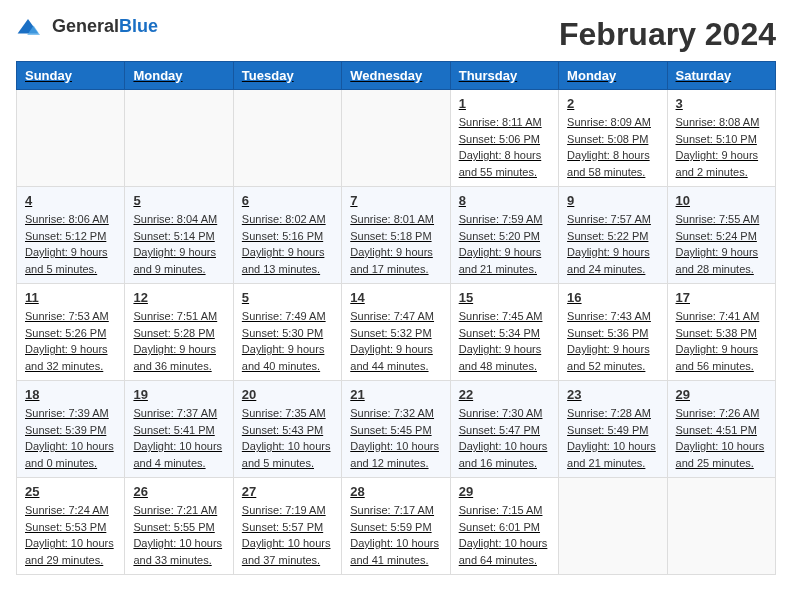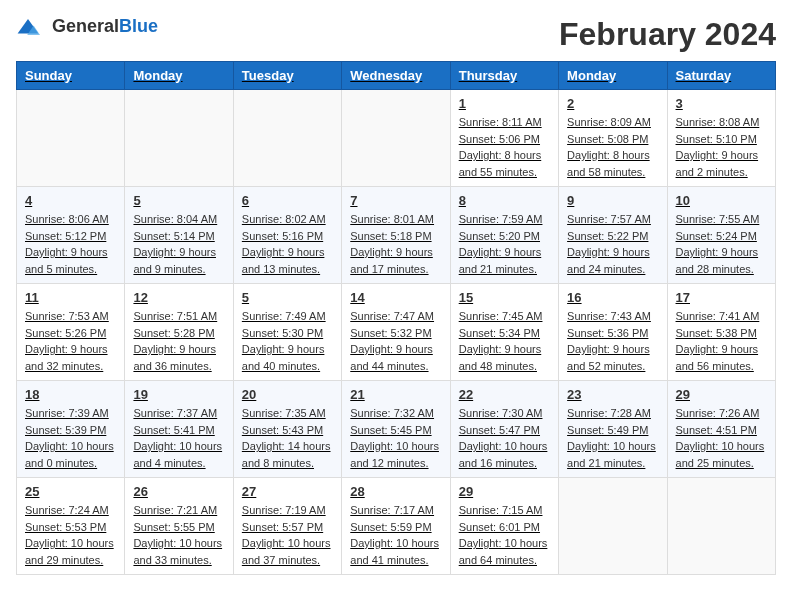--- a/index.html
+++ b/index.html
@@ -193,21 +193,21 @@
         <td>
           <span class="day-number">18</span>
           <div class="day-info"><span>Sunrise: 7:39 AM</span><br><span>Sunset: 5:39 PM</span><br><span>Daylight: 10 hours and 0 minutes.</span></div>
         </td>
         <td>
           <span class="day-number">19</span>
           <div class="day-info"><span>Sunrise: 7:37 AM</span><br><span>Sunset: 5:41 PM</span><br><span>Daylight: 10 hours and 4 minutes.</span></div>
         </td>
         <td>
           <span class="day-number">20</span>
-          <div class="day-info"><span>Sunrise: 7:35 AM</span><br><span>Sunset: 5:43 PM</span><br><span>Daylight: 14 hours and 8 minutes.</span></div>
+          <div class="day-info"><span>Sunrise: 7:35 AM</span><br><span>Sunset: 5:43 PM</span><br><span>Daylight: 10 hours and 5 minutes.</span></div>
         </td>
         <td>
           <span class="day-number">21</span>
           <div class="day-info"><span>Sunrise: 7:32 AM</span><br><span>Sunset: 5:45 PM</span><br><span>Daylight: 10 hours and 12 minutes.</span></div>
         </td>
         <td>
           <span class="day-number">22</span>
           <div class="day-info"><span>Sunrise: 7:30 AM</span><br><span>Sunset: 5:47 PM</span><br><span>Daylight: 10 hours and 16 minutes.</span></div>
         </td>
         <td>

